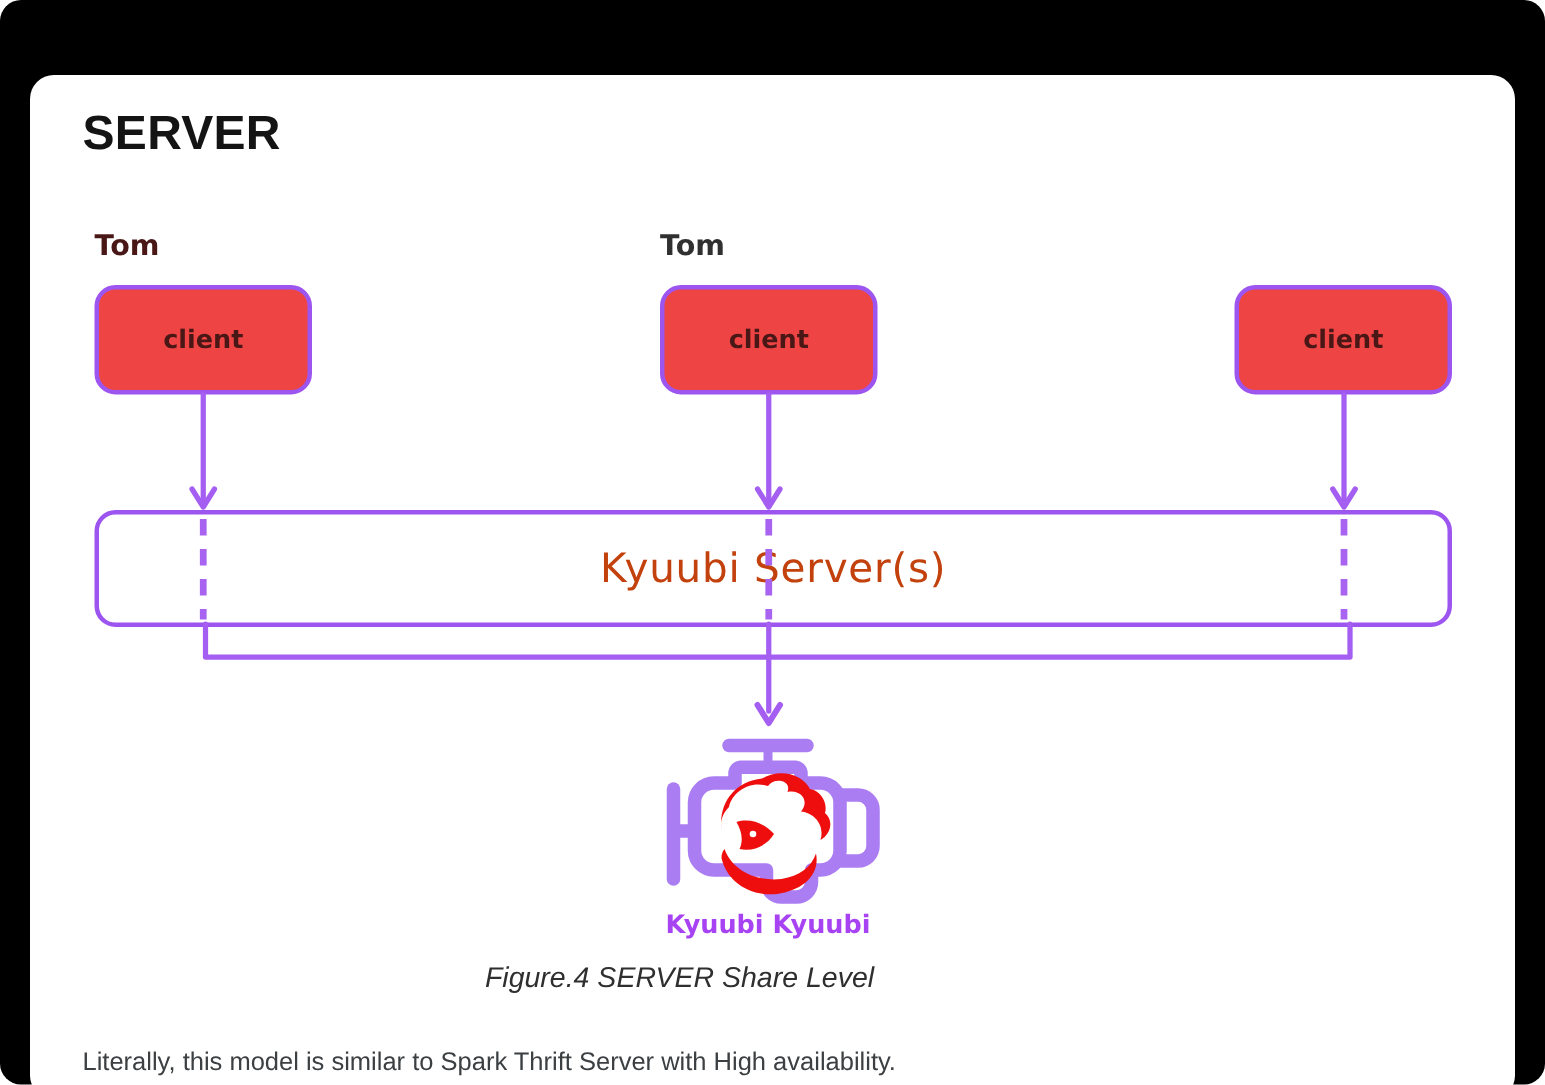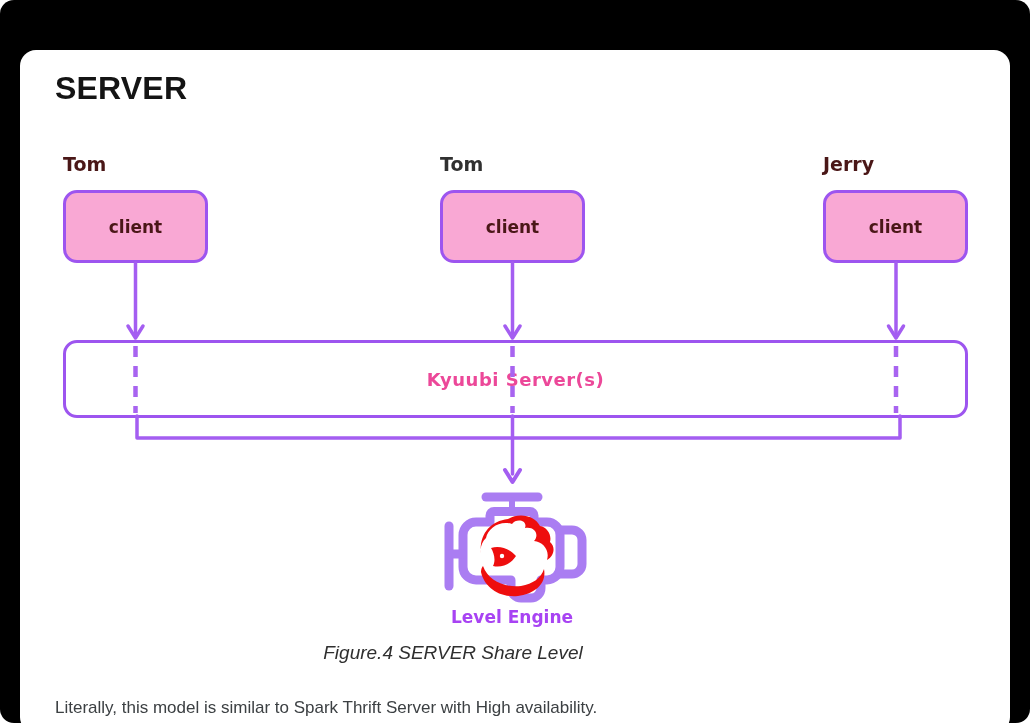--- a/index.html
+++ b/index.html
@@ -4,41 +4,40 @@
 <style>
   html,body{margin:0;padding:0;width:1030px;height:723px;background:#ffffff;overflow:hidden;}
   .frame{position:absolute;inset:0;background:#000000;border-radius:14px;}
   .card{position:absolute;left:20px;top:20px;width:990px;height:683px;background:#ffffff;border-radius:16px;margin-top:30px;}
   .title{position:absolute;left:35px;top:20px;font:600 32px "Liberation Sans",sans-serif;color:#141414;letter-spacing:0.2px;}
   .hand{font-family:"DejaVu Sans",sans-serif;}
   .user-label{position:absolute;top:103px;width:145px;font-size:19px;font-weight:600;}
   .user-0{left:43px;color:#4a1717;}
   .user-1{left:420px;color:#303030;}
   .user-2{left:803px;color:#4a1717;}
-  .client-box{position:absolute;top:140px;width:145px;height:73px;border:3px solid #9d55ef;border-radius:14px;box-sizing:border-box;display:flex;align-items:center;justify-content:center;background:#f9a8d4;}
+  .client-box{position:absolute;top:140px;width:145px;height:73px;border:3px solid #9d55ef;border-radius:14px;box-sizing:border-box;display:flex;align-items:center;justify-content:center;background:#ef4444;}
   .client-0{left:43px;} .client-1{left:420px;} .client-2{left:803px;}
   .client-label{font-size:17px;font-weight:600;color:#4a1717;}
   .server-box{position:absolute;left:43px;top:290px;width:905px;height:78px;border:3px solid #9d55ef;border-radius:14px;box-sizing:border-box;display:flex;align-items:center;justify-content:center;background:transparent;}
-  .server-label{font-size:18px;font-weight:700;color:#ec4899;letter-spacing:0.5px;}
+  .server-label{font-size:27px;font-weight:400;color:#c2410c;letter-spacing:0.5px;}
   .wires{position:absolute;left:0;top:0;width:990px;height:683px;pointer-events:none;}
   .engine-label{position:absolute;left:392px;top:557px;width:200px;text-align:center;font-size:17px;font-weight:600;color:#a843f3;}
   .caption{position:absolute;left:0;top:592px;width:866px;text-align:center;font:italic 400 19px "Liberation Sans",sans-serif;color:#2f2f2f;}
   .footer{position:absolute;left:35px;top:648px;font:400 17px "Liberation Sans",sans-serif;color:#3c4043;text-align:right;}
 </style>
 </head>
 <body>
 
 <div class="frame">
   <div class="card">
 
     <div class="title">SERVER</div>
 
     <div class="user-label hand user-0">Tom</div>
     <div class="user-label hand user-1">Tom</div>
-    <div class="user-label hand user-2">Jerry</div>
 
     <div class="client-box client-0">
       <span class="client-label hand">client</span>
     </div>
     <div class="client-box client-1">
       <span class="client-label hand">client</span>
     </div>
     <div class="client-box client-2">
       <span class="client-label hand">client</span>
     </div>
@@ -81,18 +80,18 @@
         </g>
         <g fill="#ee0e0e" stroke="none">
           <path d="M461,503 C459,485 470,471 488,469 C500,462 515,466 520,476 C527,477 532,485 530,492 C536,497 534,506 527,510 C530,500 523,492 514,491 C520,484 514,476 505,478 C508,470 496,468 492,474 C480,470 468,478 466,488 C462,492 460,497 461,503 Z"></path>
           <path d="M471,498 C480,495 490,499 496,506 C491,514 482,518 473,516 C476,510 474,503 471,498 Z"></path>
           <circle cx="482" cy="506" r="2.2" fill="#ffffff"></circle>
           <path d="M463,516 C468,530 484,538 501,536 C513,534 521,528 524,519 C527,534 514,544 498,546 C478,548 464,536 461,522 C461,519 462,517 463,516 Z"></path>
         </g>
       </g>
     </svg>
 
-    <div class="engine-label hand">Level Engine</div>
+    <div class="engine-label hand">Kyuubi Kyuubi</div>
     <div class="caption">Figure.4 SERVER Share Level</div>
     <div class="footer">Literally, this model is similar to Spark Thrift Server with High availability.</div>
 
   </div>
 </div>
 
 </body></html>

